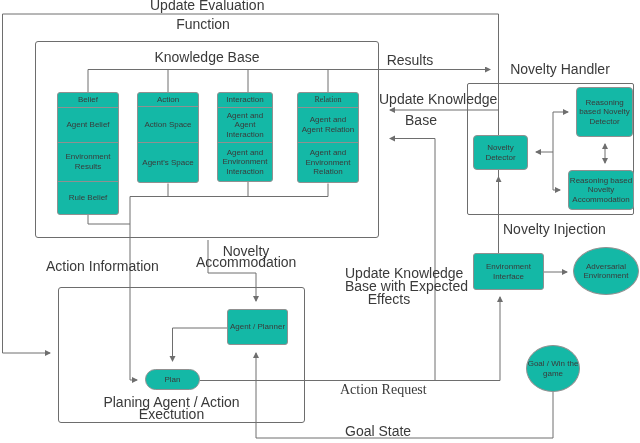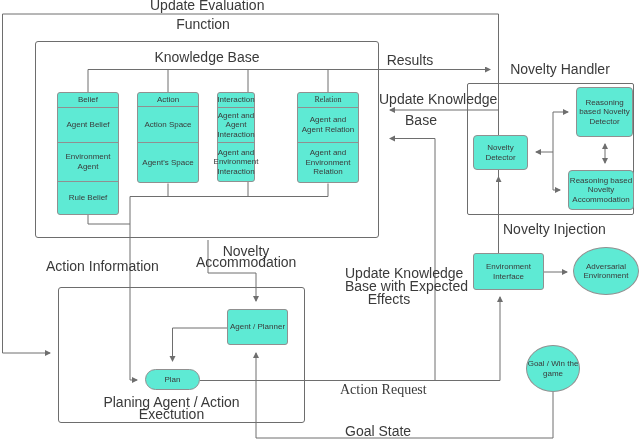--- a/index.html
+++ b/index.html
@@ -3,21 +3,21 @@
 <meta charset="utf-8">
 <style>
   html,body { margin:0; padding:0; background:#ffffff; }
   #stage {
     position:relative; width:640px; height:443px; background:#ffffff;
     font-family:"Liberation Sans", sans-serif; color:#3a3a3a; overflow:hidden;
   }
   #wires { position:absolute; left:0; top:0; width:640px; height:443px; }
   .box {
     position:absolute; box-sizing:border-box; border:1px solid #909090;
-    background:#5eead4; border-radius:4px; display:flex; flex-direction:column;
+    background:#14b8a6; border-radius:4px; display:flex; flex-direction:column;
     align-items:center; justify-content:center; text-align:center;
     font-size:8px; line-height:9.5px; color:#3a3a3a;
   }
   .container { background:transparent; border-color:#6d6d6d; border-radius:3px; }
   .card { padding:0; justify-content:flex-start; border-radius:3px; }
   .card .hdr {
     box-sizing:border-box; width:100%; display:flex; align-items:center; justify-content:center;
     border-bottom:1px solid #909090;
   }
   .card .row {
@@ -77,29 +77,29 @@
     </g>
   </svg>
 
   <div class="box container" style="left:35px; top:41px; width:344px; height:197px;"></div>
   <div class="box container" style="left:467px; top:83px; width:167px; height:132px; border-radius:2px;"></div>
   <div class="box container" style="left:58px; top:287px; width:247px; height:136px;"></div>
 
   <div class="box card" style="left:57px; top:92px; width:62px; height:123px;">
     <div class="hdr" style="height:15px;">Belief</div>
     <div class="row wrap" style="height:36px;">Agent Belief</div>
-    <div class="row wrap" style="height:39px;">Environment Agent</div>
+    <div class="row wrap" style="height:39px;">Environment Results</div>
     <div class="row wrap" style="height:33px;">Rule Belief</div>
   </div>
   <div class="box card" style="left:137px; top:92px; width:62px; height:91px;">
     <div class="hdr" style="height:14px;">Action</div>
     <div class="row wrap" style="height:37px;">Action Space</div>
     <div class="row wrap" style="height:40px;">Agent's Space</div>
   </div>
-  <div class="box card" style="left:217px; top:92px; width:38px; height:90px;">
+  <div class="box card" style="left:217px; top:92px; width:56px; height:90px;">
     <div class="hdr" style="height:15px;">Interaction</div>
     <div class="row wrap" style="height:36px;">Agent and Agent Interaction</div>
     <div class="row wrap" style="height:39px;">Agent and Environment Interaction</div>
   </div>
   <div class="box card" style="left:297px; top:92px; width:62px; height:91px;">
     <div class="hdr" style="height:15px;font-family:Liberation Serif, serif;">Relation</div>
     <div class="row wrap" style="height:36px;">Agent and Agent Relation</div>
     <div class="row wrap" style="height:40px;">Agent and Environment Relation</div>
   </div>
 

